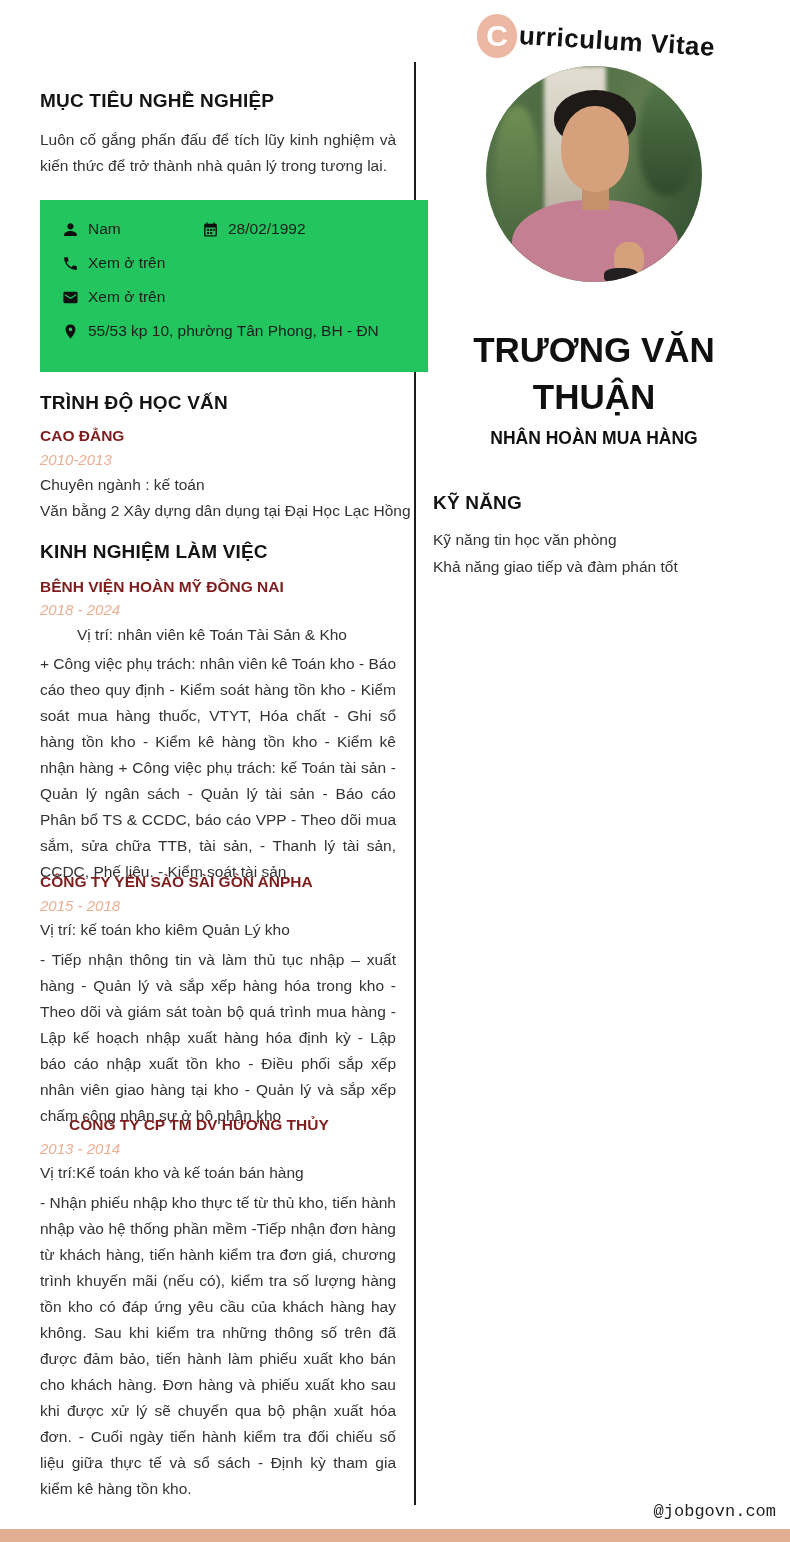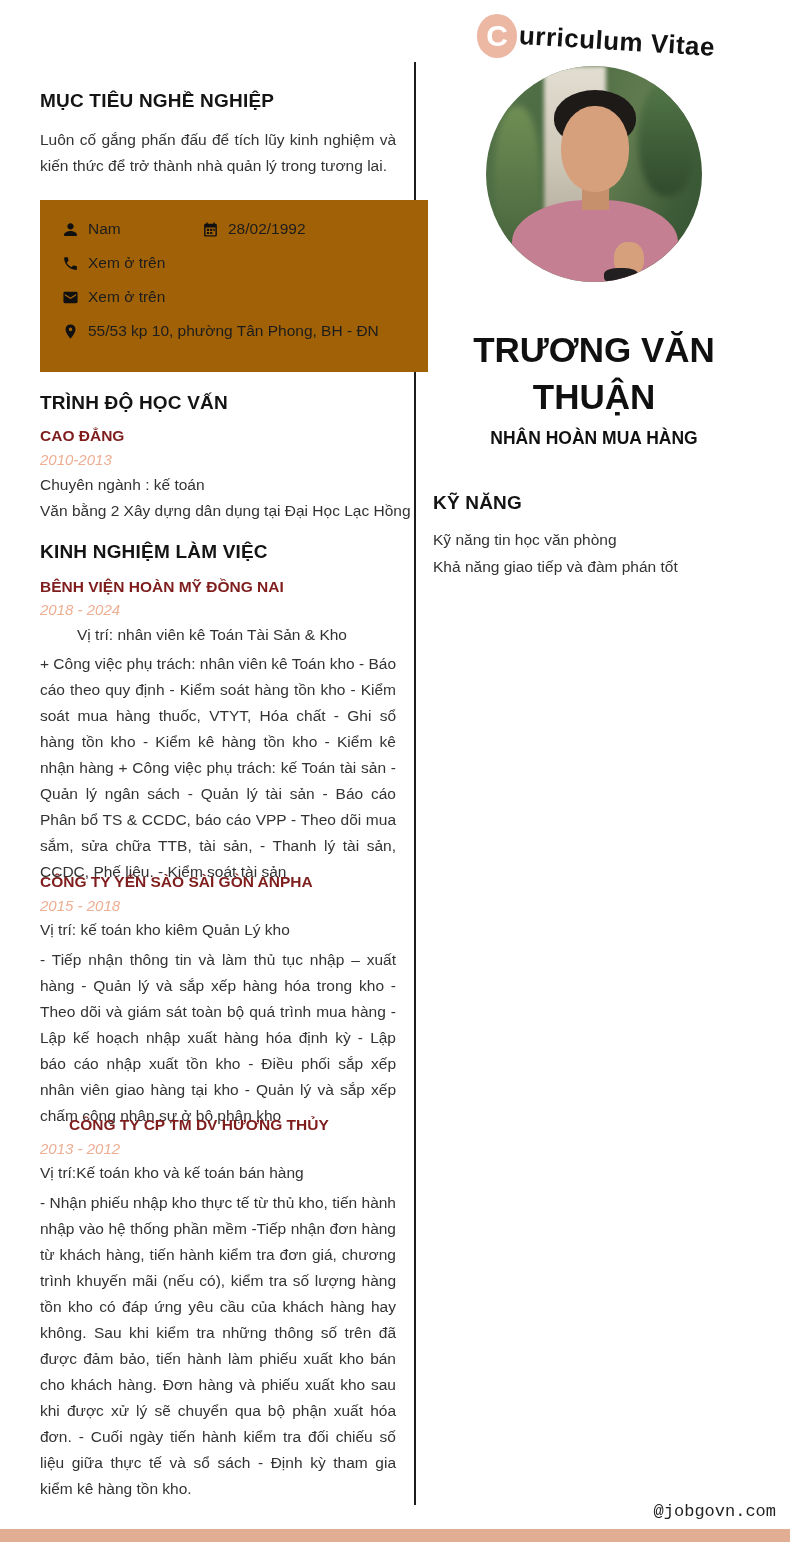--- a/index.html
+++ b/index.html
@@ -11,21 +11,21 @@
   .abs{position:absolute;}
   
   .v-divider{left:414px;top:62px;width:2px;height:1443px;background:#1c1c1c;}
   
   .sec-title{font-size:19px;font-weight:bold;color:#141414;letter-spacing:.2px;}
   .body-text{font-size:15.5px;line-height:26px;color:#333;text-align:justify;width:356px;}
   .sub-head{font-size:15.5px;font-weight:bold;color:#7f1d1d;}
   .period{font-size:15px;font-style:italic;color:#edaf94;}
   .plain-line{font-size:15.5px;color:#333;}
   
-  .info-box{left:40px;top:200px;width:388px;height:172px;background:#a16207;padding:0;box-sizing:border-box;}
+  .info-box{left:40px;top:200px;width:388px;height:172px;background:#22c55e;padding:0;box-sizing:border-box;}
   .info-row{display:flex;align-items:center;height:34px;margin-left:22px;}
   .info-row:first-child{margin-top:12px;}
   .info-cell{display:flex;align-items:center;gap:9px;}
   .info-cell svg{width:17px;height:17px;fill:#101010;flex:0 0 auto;}
   .info-text{font-size:15.5px;color:#1c1c1c;}
   .cell-gender{width:140px;}
   
   .logo{left:477px;top:14px;display:flex;align-items:flex-start;gap:2px;}
   .logo-badge{width:40px;height:44px;border-radius:50%/48%;background:#ecb8a3;display:flex;align-items:center;justify-content:center;}
   .logo-c{color:#ffffff;font-size:30px;font-weight:bold;line-height:1;}
@@ -109,21 +109,21 @@
 <div class="abs period" style="left:40px;top:601px;">2018 - 2024</div>
 <div class="abs plain-line" style="left:40px;top:626px;margin-left:37px;">Vị trí: nhân viên kê Toán Tài Sản &amp; Kho</div>
 <div class="abs body-text" style="left:40px;top:651px;">+ Công việc phụ trách: nhân viên kê Toán kho  - Báo cáo theo quy định  - Kiểm soát hàng tồn kho  - Kiểm soát mua hàng thuốc, VTYT, Hóa chất  - Ghi sổ hàng tồn kho  - Kiểm kê hàng tồn kho  - Kiểm kê nhận hàng + Công việc phụ trách: kế Toán tài sản  - Quản lý ngân sách  - Quản lý tài sản  - Báo cáo Phân bổ TS &amp; CCDC, báo cáo VPP  - Theo dõi mua sắm, sửa chữa TTB, tài sản,  - Thanh lý tài sản, CCDC, Phế liệu.  - Kiểm soát tài sản</div>
 
 <div class="abs sub-head" style="left:40px;top:873px;">CÔNG TY YẾN SÀO SÀI GÒN ANPHA</div>
 <div class="abs period" style="left:40px;top:897px;">2015 - 2018</div>
 <div class="abs plain-line" style="left:40px;top:921px;">Vị trí: kế toán kho kiêm Quản Lý kho</div>
 <div class="abs body-text" style="left:40px;top:947px;"> - Tiếp nhận thông tin và làm thủ tục nhập – xuất hàng  - Quản lý và sắp xếp hàng hóa trong kho  - Theo dõi và giám sát toàn bộ quá trình mua hàng  - Lập kế hoạch nhập xuất hàng hóa định kỳ  - Lập báo cáo nhập xuất tồn kho  - Điều phối sắp xếp nhân viên giao hàng tại kho  - Quản lý và sắp xếp chấm công nhân sự ở bộ phận kho</div>
 
 <div class="abs sub-head" style="left:40px;top:1116px;margin-left:29px;">CÔNG TY CP TM DV  HƯƠNG THỦY</div>
-<div class="abs period" style="left:40px;top:1140px;">2013 - 2012</div>
+<div class="abs period" style="left:40px;top:1140px;">2013 - 2014</div>
 <div class="abs plain-line" style="left:40px;top:1164px;">Vị trí:Kế toán kho và kế toán bán hàng</div>
 <div class="abs body-text" style="left:40px;top:1190px;">-  Nhận phiếu nhập kho thực tế từ thủ kho, tiến hành nhập vào hệ thống phần mềm   -Tiếp nhận đơn hàng từ khách hàng, tiến hành kiểm tra đơn giá, chương trình khuyến mãi (nếu có), kiểm tra số lượng hàng tồn kho có đáp ứng yêu cầu của khách hàng hay không. Sau khi kiểm tra những thông số trên đã được đảm bảo, tiến hành làm phiếu xuất kho bán cho khách hàng. Đơn hàng và phiếu xuất kho sau khi được xử lý sẽ chuyển qua bộ phận xuất hóa đơn.  - Cuối ngày tiến hành kiểm tra đối chiếu số liệu giữa thực tế và sổ sách  - Định kỳ tham gia kiểm kê hàng tồn kho.</div>
 
 <div class="abs logo">
   <div class="logo-badge">
     <span class="logo-c">C</span>
   </div>
   <span class="logo-text">urriculum Vitae</span>
 </div>
 

